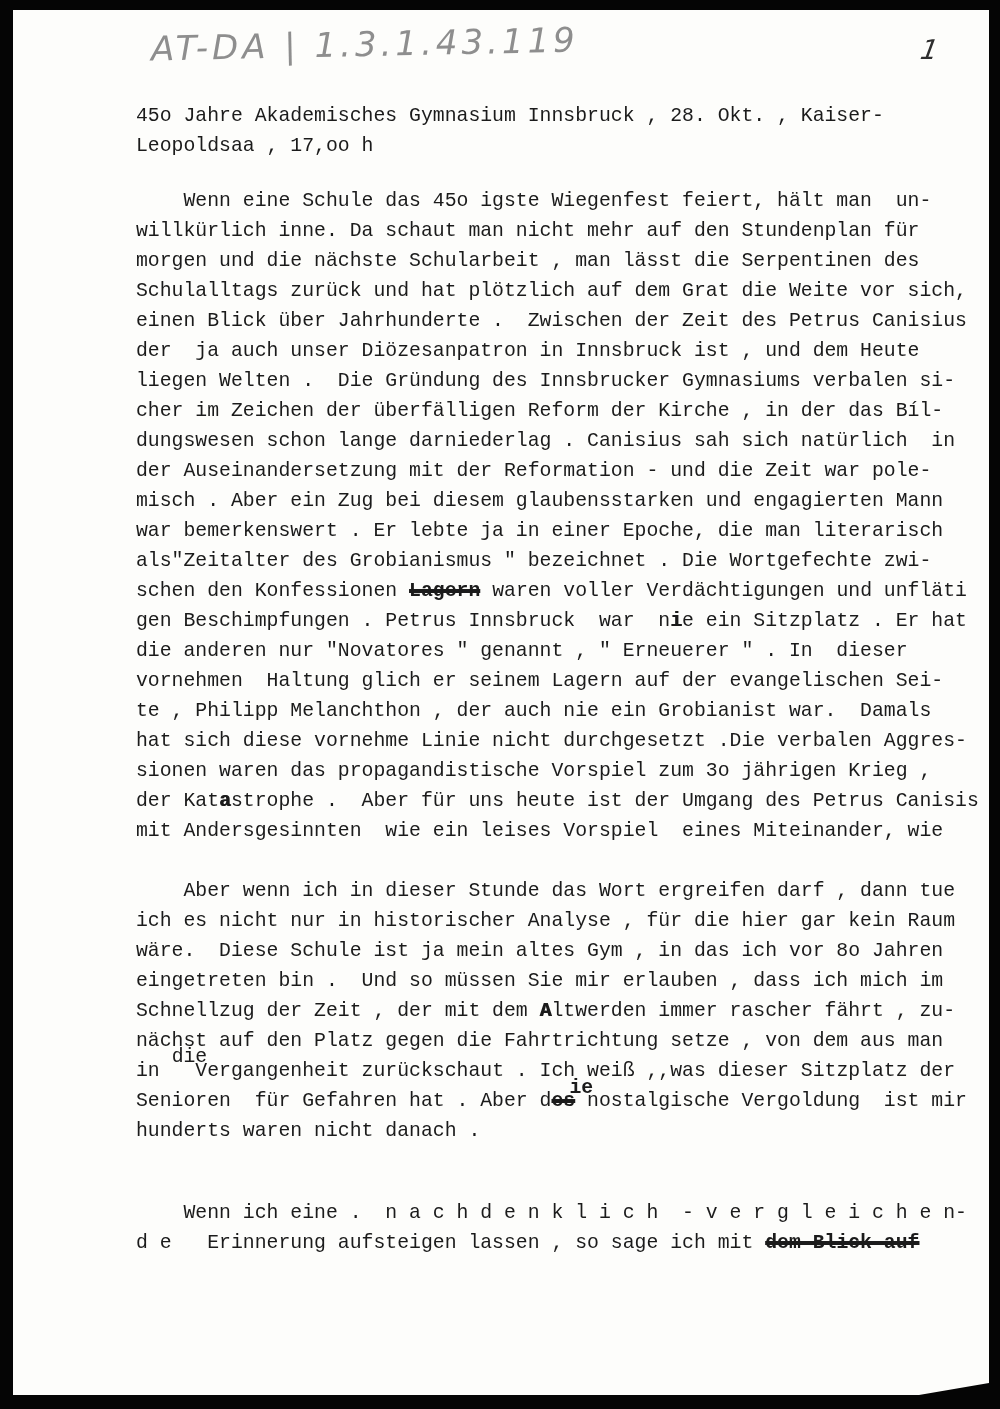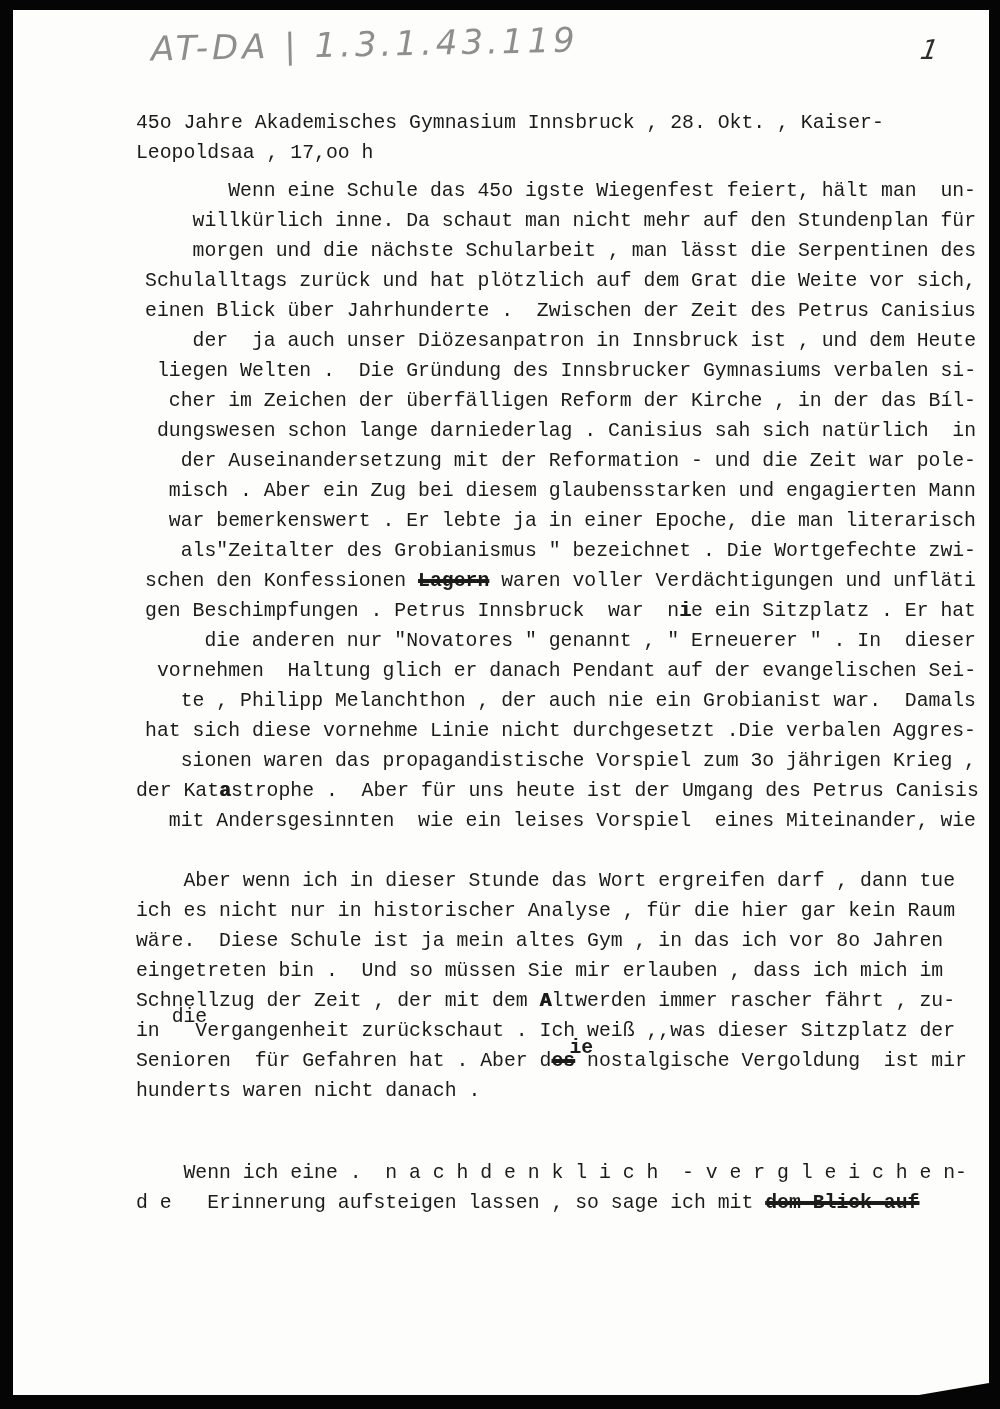--- a/index.html
+++ b/index.html
@@ -38,34 +38,34 @@
     position:absolute;
     left:908px;top:24px;
     font-family:"DejaVu Sans",sans-serif;
     font-style:italic;
     font-size:27px;
     color:#2e2e2e;
     transform:skewX(-10deg);
   }
   .typed{
     position:absolute;
-    left:123px;top:98px;
+    left:123px;top:91px;
     width:840px;
     color:#1b1b1b;
   }
   .tline{
     white-space:pre;
     font-family:"Liberation Mono",monospace;
     font-size:19.8px;
     line-height:30px;
     letter-spacing:0;
   }
   .doc-header{margin:0;}
   .para{margin-top:30px;}
-  .para:nth-child(1){margin-top:8px;text-align:right;}
+  .para:nth-child(1){margin-top:25px;}
   .para:nth-child(3){margin-top:52px;}
   .seg-n{}
   .seg-strike{
     text-decoration:line-through;
     text-decoration-thickness:3.5px;
     font-weight:bold;
   }
   .seg-sup{
     display:inline-block;
     width:0;
@@ -114,33 +114,34 @@
             <div class="tline"><span class="seg-n">liegen Welten .  Die Gründung des Innsbrucker Gymnasiums verbalen si-</span></div>
             <div class="tline"><span class="seg-n">cher im Zeichen der überfälligen Reform der Kirche , in der das Bíl-</span></div>
             <div class="tline"><span class="seg-n">dungswesen schon lange darniederlag . Canisius sah sich natürlich  in</span></div>
             <div class="tline"><span class="seg-n">der Auseinandersetzung mit der Reformation - und die Zeit war pole-</span></div>
             <div class="tline"><span class="seg-n">misch . Aber ein Zug bei diesem glaubensstarken und engagierten Mann</span></div>
             <div class="tline"><span class="seg-n">war bemerkenswert . Er lebte ja in einer Epoche, die man literarisch</span></div>
             <div class="tline"><span class="seg-n">als"Zeitalter des Grobianismus " bezeichnet . Die Wortgefechte zwi-</span></div>
             <div class="tline"><span class="seg-n">schen den Konfessionen </span><span class="seg-strike">Lagern</span><span class="seg-n"> waren voller Verdächtigungen und unfläti</span></div>
             <div class="tline"><span class="seg-n">gen Beschimpfungen . Petrus Innsbruck  war  n</span><span class="seg-ot">i</span><span class="seg-n">e ein Sitzplatz . Er hat</span></div>
             <div class="tline"><span class="seg-n">die anderen nur "Novatores " genannt , " Erneuerer " . In  dieser</span></div>
-            <div class="tline"><span class="seg-n">vornehmen  Haltung glich er danach Pendant auf der evangelischen Sei-</span></div>
+            <div class="tline"><span class="seg-n">vornehmen  Haltung glich er seinem Lagern auf der evangelischen Sei-</span></div>
             <div class="tline"><span class="seg-n">te , Philipp Melanchthon , der auch nie ein Grobianist war.  Damals</span></div>
             <div class="tline"><span class="seg-n">hat sich diese vornehme Linie nicht durchgesetzt .Die verbalen Aggres-</span></div>
             <div class="tline"><span class="seg-n">sionen waren das propagandistische Vorspiel zum 3o jährigen Krieg ,</span></div>
             <div class="tline"><span class="seg-n">der Kat</span><span class="seg-ot">a</span><span class="seg-n">strophe .  Aber für uns heute ist der Umgang des Petrus Canisis</span></div>
             <div class="tline"><span class="seg-n">mit Andersgesinnten  wie ein leises Vorspiel  eines Miteinander, wie</span></div>
           </div>
           <div class="para">
             <div class="tline"><span class="seg-n">    Aber wenn ich in dieser Stunde das Wort ergreifen darf , dann tue</span></div>
             <div class="tline"><span class="seg-n">ich es nicht nur in historischer Analyse , für die hier gar kein Raum</span></div>
             <div class="tline"><span class="seg-n">wäre.  Diese Schule ist ja mein altes Gym , in das ich vor 8o Jahren</span></div>
             <div class="tline"><span class="seg-n">eingetreten bin .  Und so müssen Sie mir erlauben , dass ich mich im</span></div>
             <div class="tline"><span class="seg-n">Schnellzug der Zeit , der mit dem </span><span class="seg-ot">A</span><span class="seg-n">ltwerden immer rascher fährt , zu-</span></div>
+            <div class="tline"><span class="seg-n">nächst auf den Platz gegen die Fahrtrichtung setze , von dem aus man</span></div>
             <div class="tline"><span class="seg-n">in </span><span class="seg-sup">die</span><span class="seg-n">  Vergangenheit zurückschaut . Ich weiß ,,was dieser Sitzplatz der</span></div>
             <div class="tline"><span class="seg-n">Senioren  für Gefahren hat . Aber d</span><span class="seg-strike has-sup">es<span class="seg-corr-sup">ie</span></span><span class="seg-n"> nostalgische Vergoldung  ist mir</span></div>
             <div class="tline"><span class="seg-n">hunderts waren nicht danach .</span></div>
           </div>
           <div class="para">
             <div class="tline"><span class="seg-n">    Wenn ich eine .  n a c h d e n k l i c h  - v e r g l e i c h e n-</span></div>
             <div class="tline"><span class="seg-n">d e   Erinnerung aufsteigen lassen , so sage ich mit </span><span class="seg-strike">dem Blick auf</span></div>
           </div>
         </div>
     </div>

